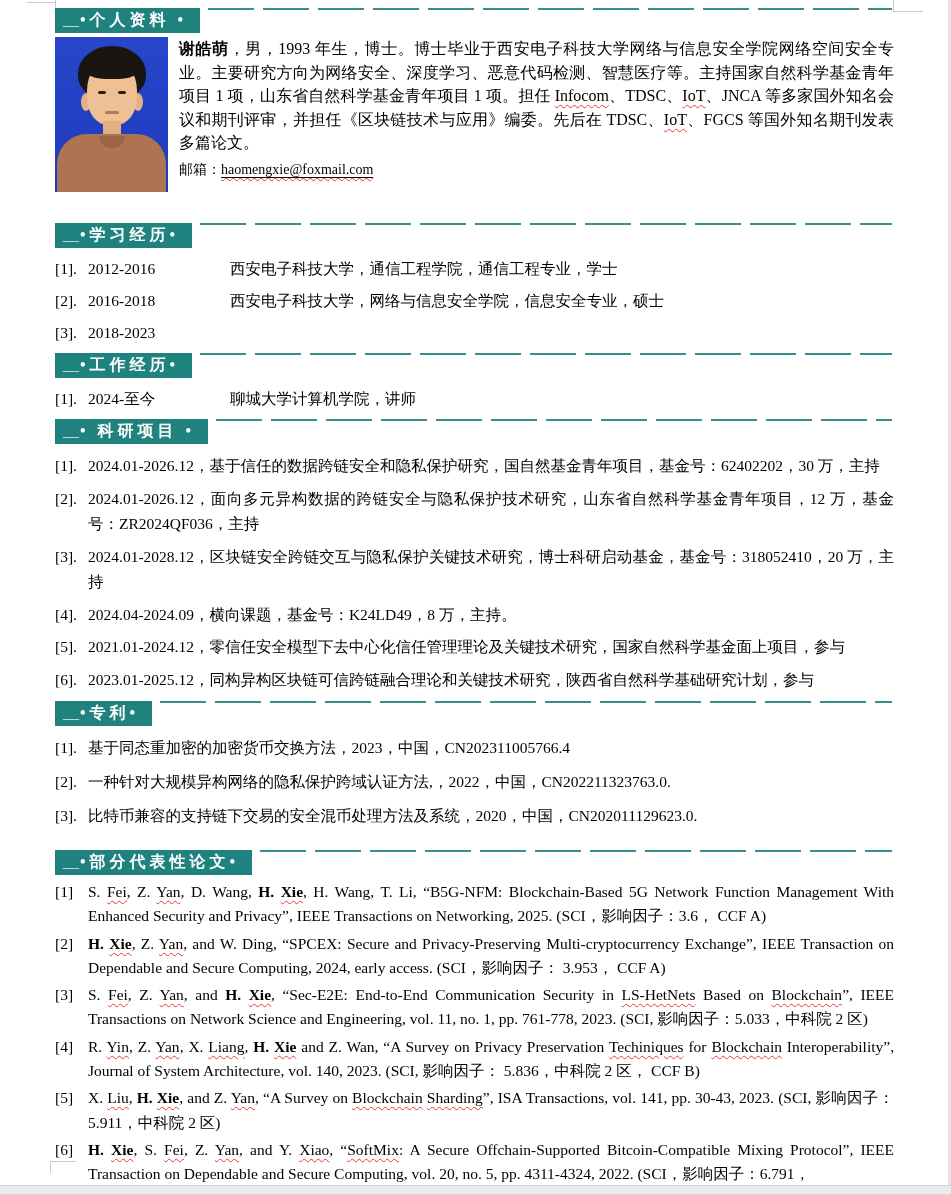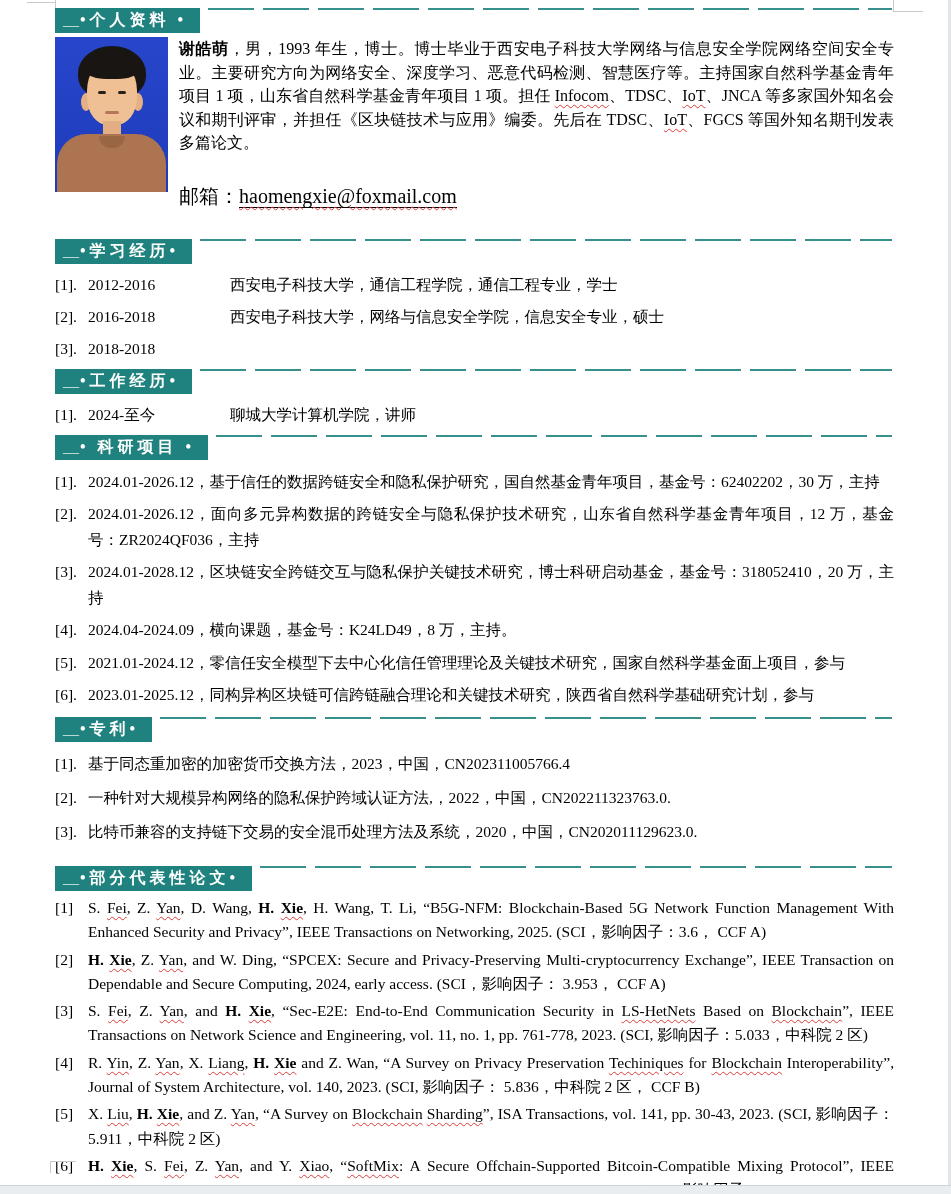--- a/index.html
+++ b/index.html
@@ -49,21 +49,21 @@
   .photo .face { position:absolute; left:32px; top:22px; width:50px; height:66px; background:#eec094; border-radius:48% 48% 42% 42%; }
   .photo .fringe { position:absolute; left:29px; top:16px; width:56px; height:26px; background:#181512; border-radius:50% 50% 40% 40%; }
   .photo .eye-l { position:absolute; left:43px; top:54px; width:8px; height:3px; background:#2a211c; border-radius:2px; }
   .photo .eye-r { position:absolute; left:63px; top:54px; width:8px; height:3px; background:#2a211c; border-radius:2px; }
   .photo .mouth { position:absolute; left:50px; top:74px; width:14px; height:3px; background:#b5765a; border-radius:2px; }
   .photo .neck { position:absolute; left:48px; top:84px; width:18px; height:16px; background:#e2ae82; }
   .photo .sweater { position:absolute; left:2px; bottom:0; width:109px; height:58px; background:#ac7450; border-radius:30px 30px 0 0; }
   .photo .collar { position:absolute; left:44px; bottom:44px; width:26px; height:12px; background:#9a6543; border-radius:0 0 14px 14px; }
   .personal-text { flex:1; margin-left:11px; }
   .para { font-size:16px; line-height:23.6px; text-align:justify; }
-  .email-line { font-size:20px; line-height:23px; margin-top:30px; }
+  .email-line { font-size:14px; line-height:23px; margin-top:3px; }
 
   
   .rows { margin-top:9px; }
   .row { display:flex; font-size:15.5px; line-height:23px; margin-bottom:9px; }
   .row-num  { width:33px;  flex-shrink:0; }
   .row-date { width:142px; flex-shrink:0; }
   .row-desc { flex:1; }
 
   
   .entries { margin-top:9px; }
@@ -140,21 +140,21 @@
           <div class="row-date">2012-2016</div>
           <div class="row-desc">西安电子科技大学，通信工程学院，通信工程专业，学士</div>
         </div>
         <div class="row">
           <div class="row-num">[2].</div>
           <div class="row-date">2016-2018</div>
           <div class="row-desc">西安电子科技大学，网络与信息安全学院，信息安全专业，硕士</div>
         </div>
         <div class="row">
           <div class="row-num">[3].</div>
-          <div class="row-date">2018-2018</div>
+          <div class="row-date">2018-2023</div>
         </div>
       </div>
 
     <div class="sec mt-s3">
       <div class="sec-box"><span class="sec-marks">__</span><span>•工作经历•</span></div>
       <div class="sec-line"></div>
     </div>
     <div class="rows" id="work-list">
         <div class="row">
           <div class="row-num">[1].</div>

